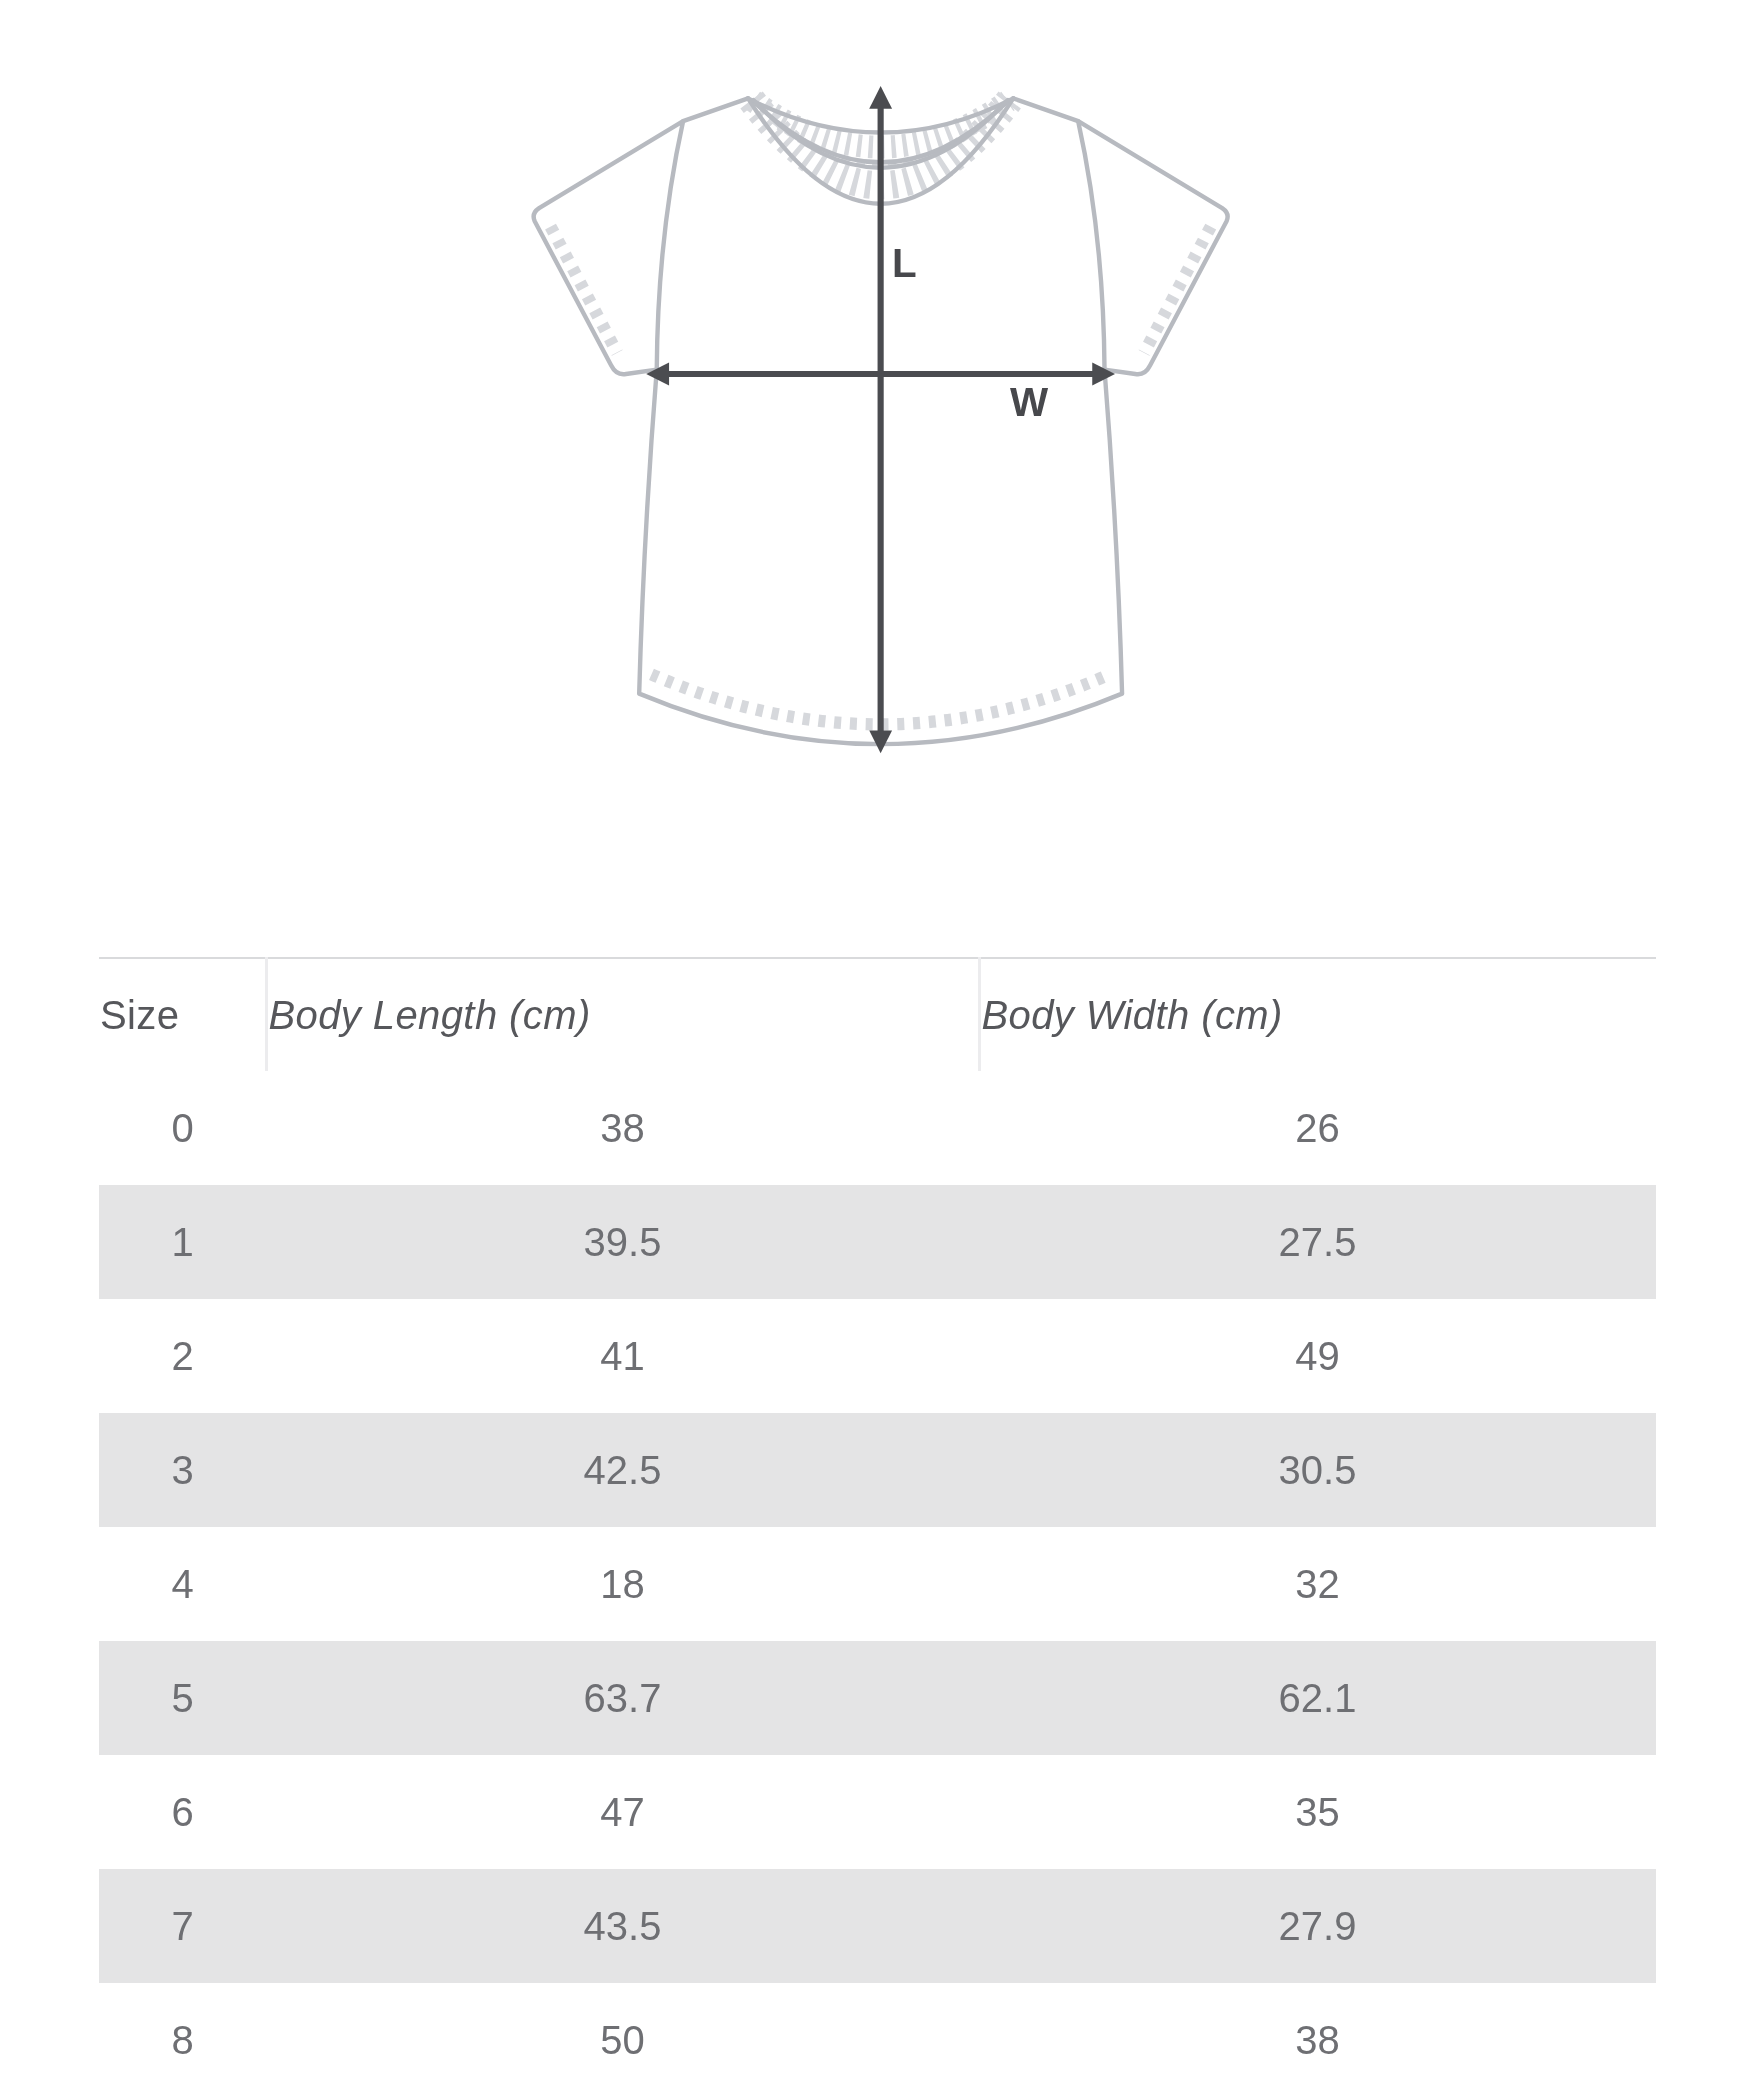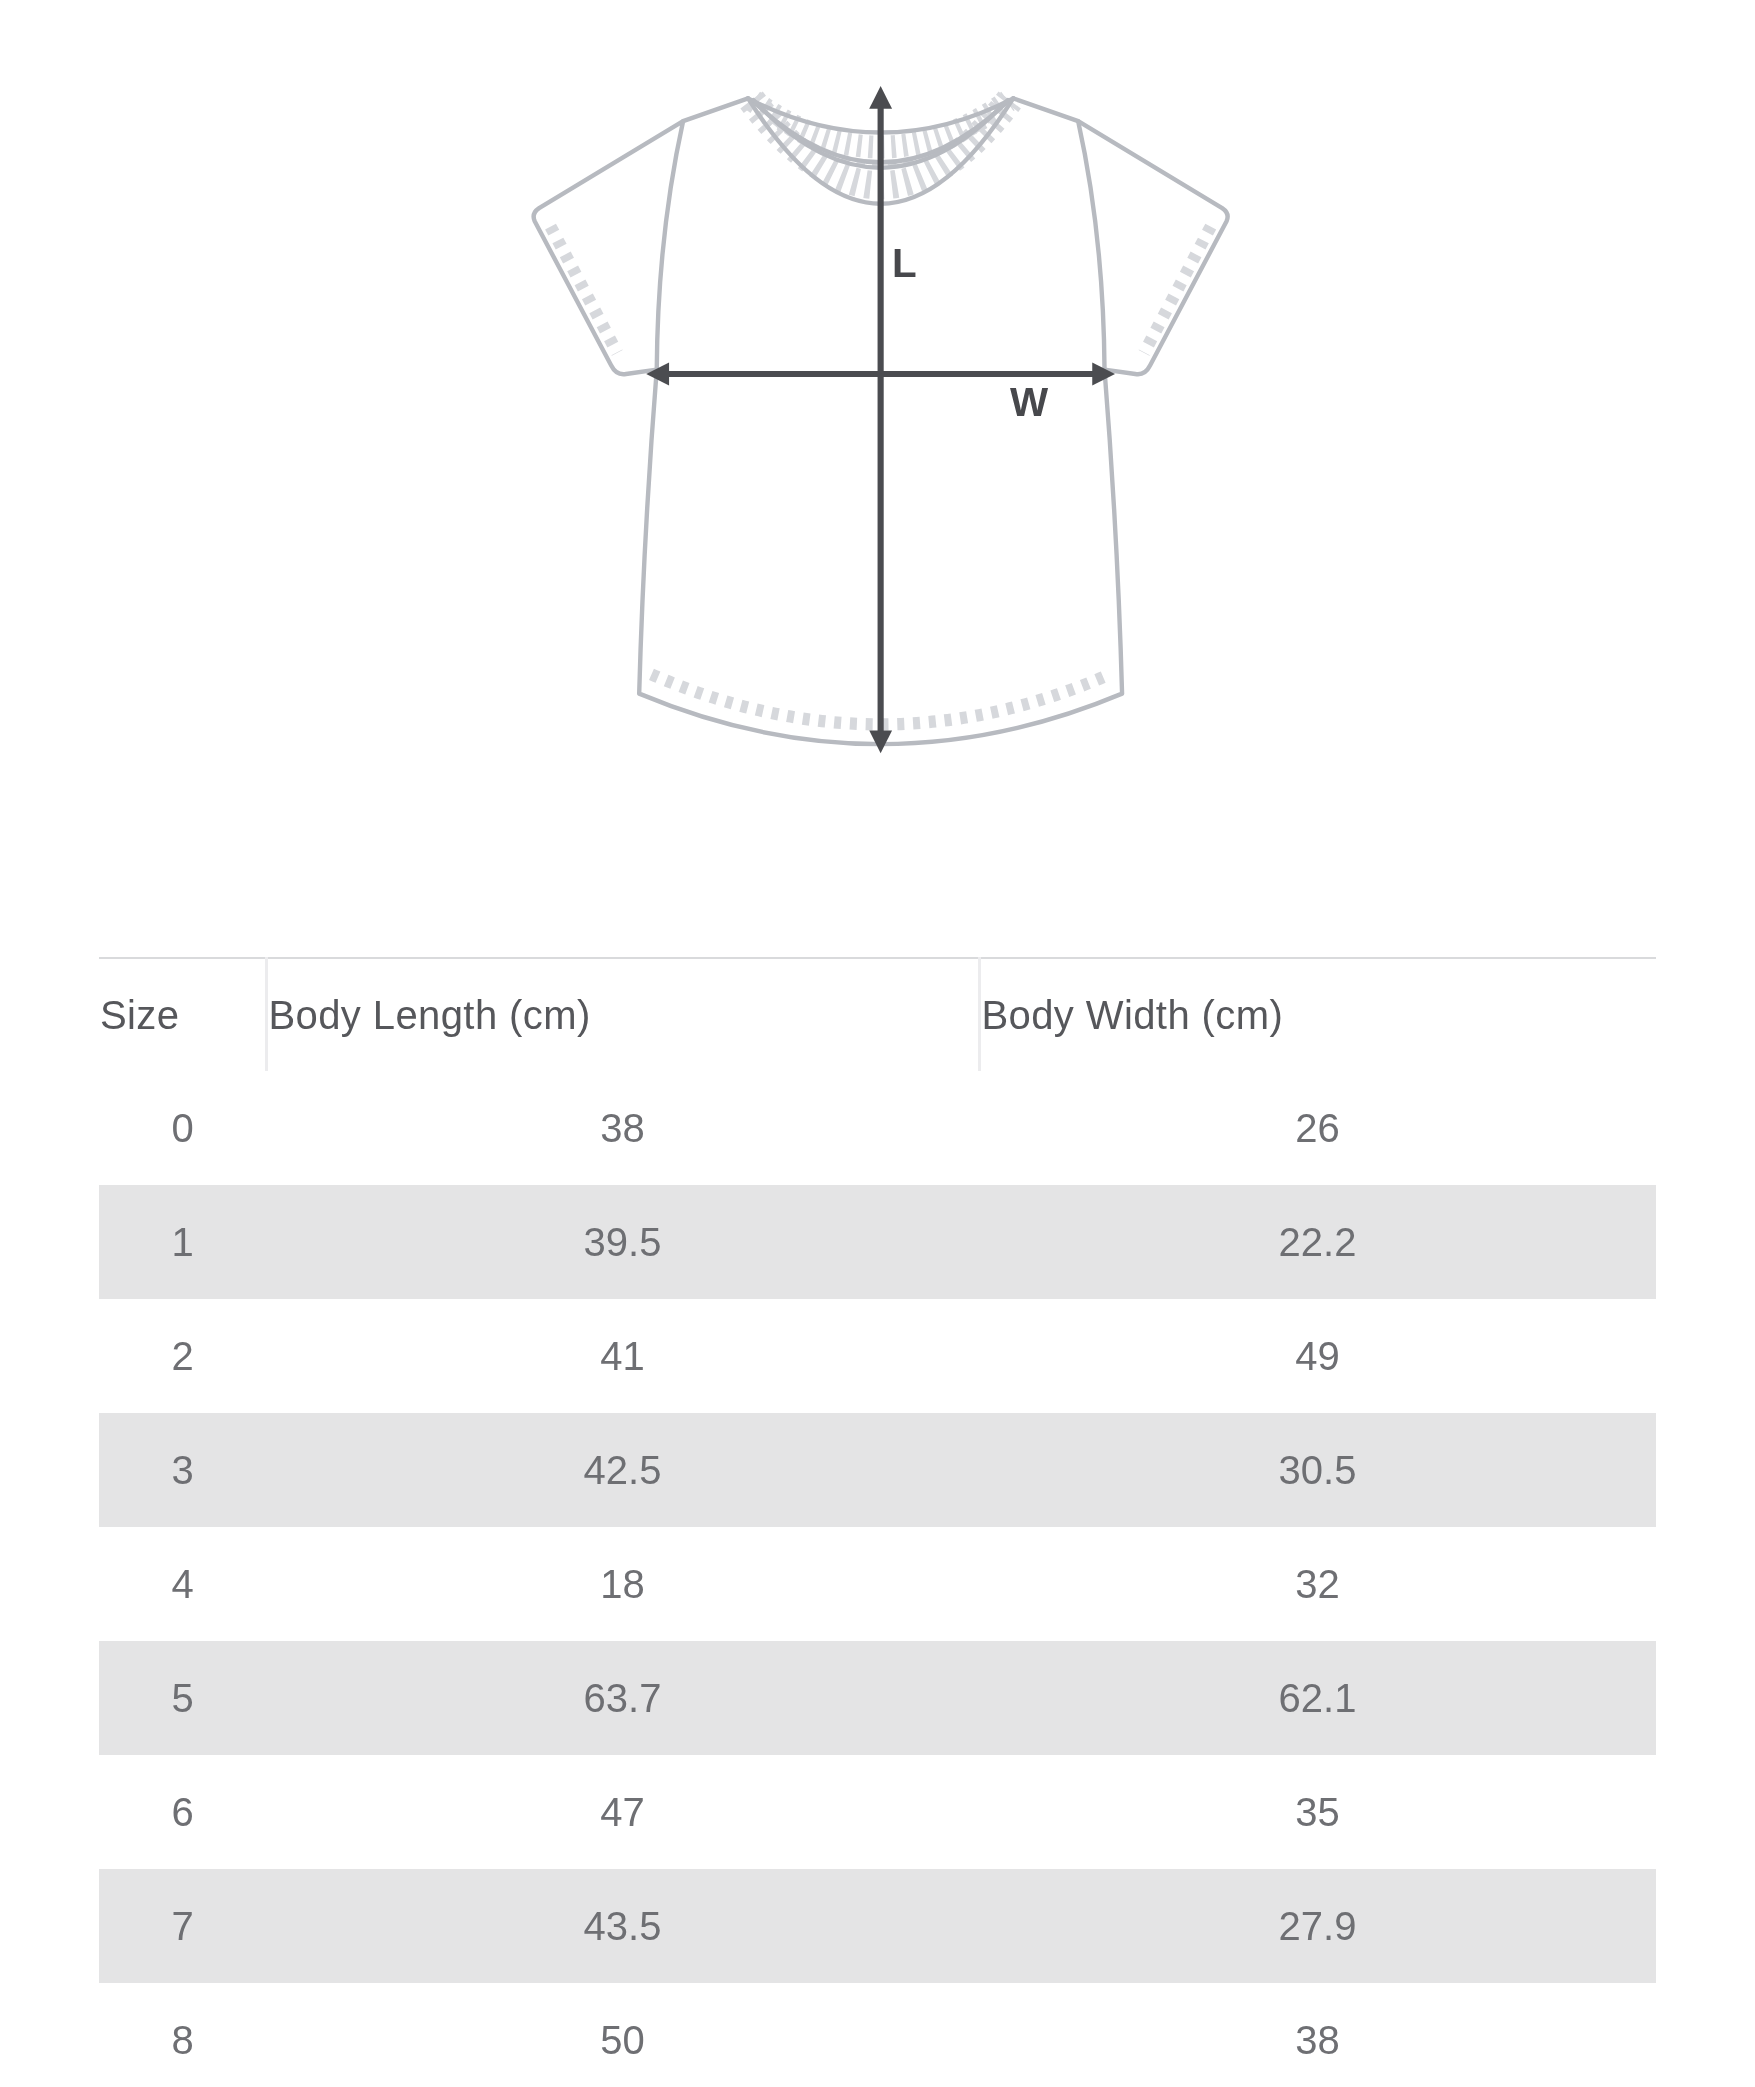--- a/index.html
+++ b/index.html
@@ -48,20 +48,21 @@
     border-top:2.6px solid var(--border-top);
     font-size:40px;
     font-weight:400;
     color:var(--header-text);
     text-align:left;
     vertical-align:middle;
     letter-spacing:0.4px;
   }
   table.size-chart thead th + th{
     border-left:3.5px solid var(--divider);
+    font-style:italic;
   }
   table.size-chart tbody td{
     height:112px;
     font-size:40px;
     color:var(--cell-text);
     text-align:center;
     vertical-align:middle;
   }
   table.size-chart tbody tr:nth-child(even){
     background:var(--zebra);
@@ -135,21 +136,21 @@
   </thead>
   <tbody>
       <tr>
         <td>0</td>
         <td>38</td>
         <td>26</td>
       </tr>
       <tr>
         <td>1</td>
         <td>39.5</td>
-        <td>22.2</td>
+        <td>27.5</td>
       </tr>
       <tr>
         <td>2</td>
         <td>41</td>
         <td>49</td>
       </tr>
       <tr>
         <td>3</td>
         <td>42.5</td>
         <td>30.5</td>

